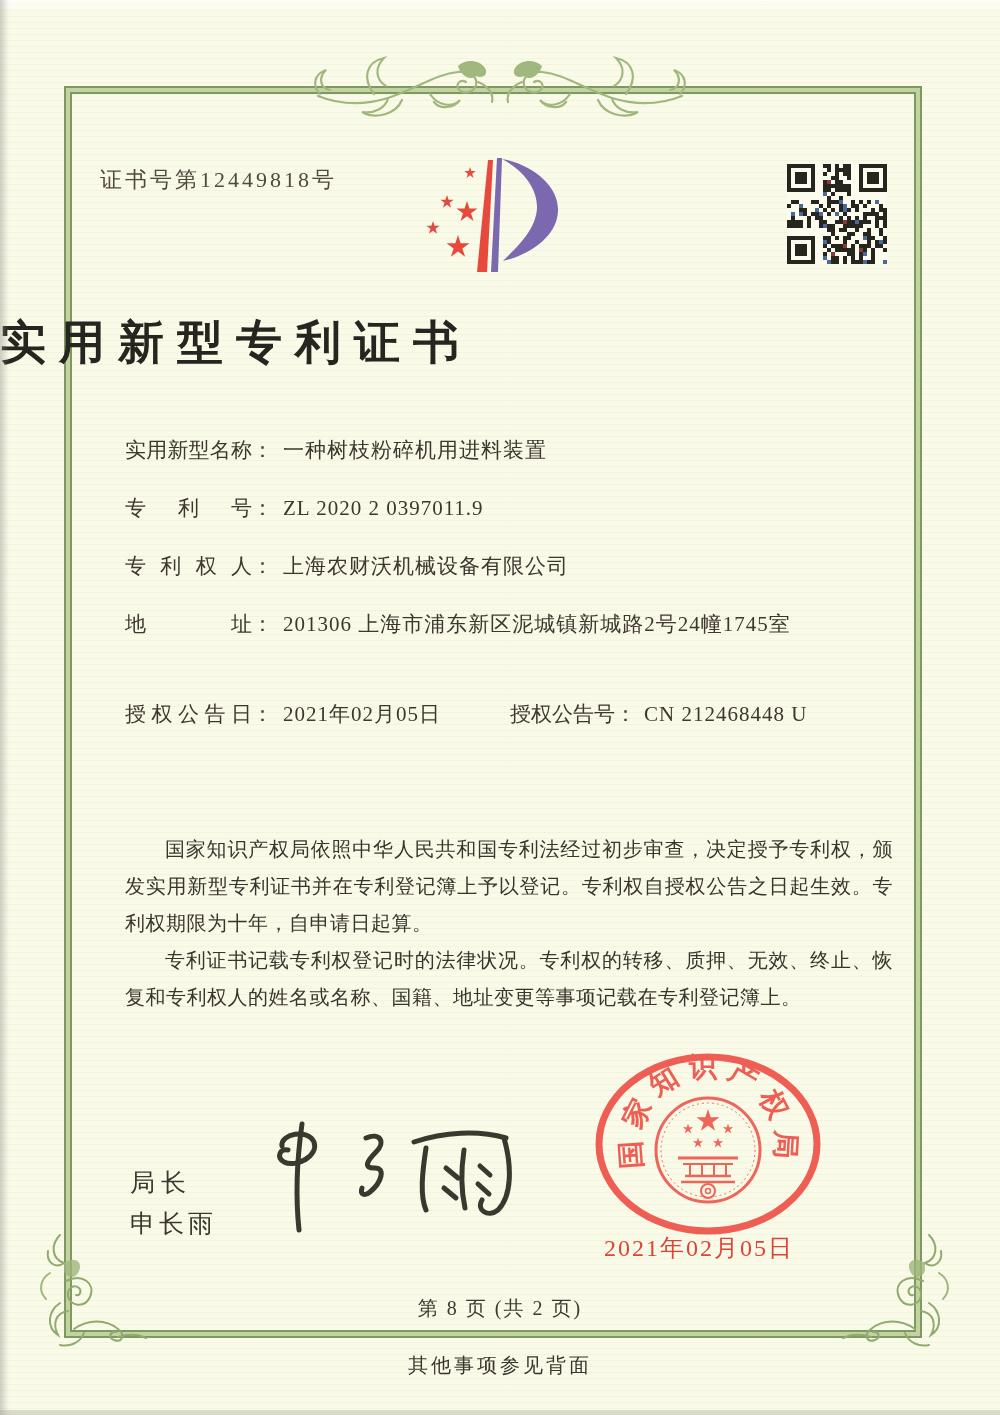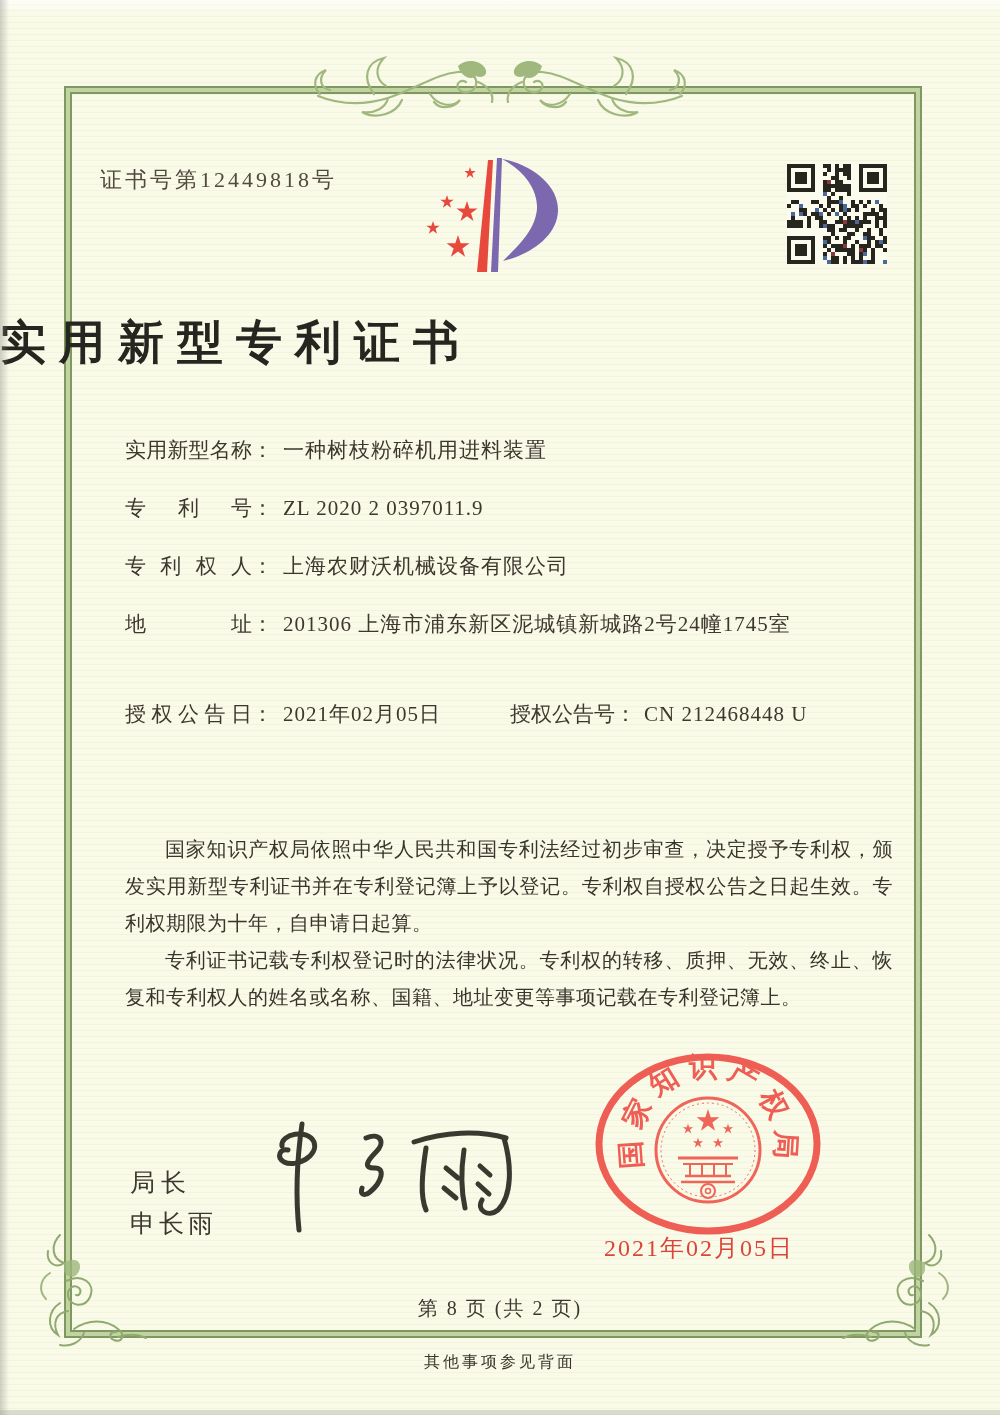--- a/index.html
+++ b/index.html
@@ -43,21 +43,21 @@
 
   .sig-title{position:absolute;left:130px;top:1150px;font-size:25px;letter-spacing:6px;color:#3d382f;margin-top:16px;}
   .sig-name{position:absolute;left:130px;top:1207px;font-size:25px;letter-spacing:4px;color:#3d382f;}
   .signature{position:absolute;left:268px;top:1112px;}
 
   .seal{position:absolute;left:592px;top:1050px;opacity:.93;}
   .seal-text{font-size:28px;font-weight:bold;letter-spacing:9px;fill:#ee5349;}
   .seal-date{position:absolute;left:604px;top:1232px;font-size:24px;letter-spacing:2px;color:#dc4438;}
 
   .page-info{position:absolute;left:0;top:1295px;width:100%;text-align:center;font-size:20px;letter-spacing:2px;color:#3d382f;}
-  .back-note{position:absolute;left:0;top:1352px;width:100%;text-align:center;font-size:16px;letter-spacing:3px;color:#3a352c;}
+  .back-note{position:absolute;left:0;top:1352px;width:100%;text-align:center;font-size:20px;letter-spacing:3px;color:#3a352c;}
 </style>
 </head>
 <body>
 
 <div class="page">
 
   <svg width="0" height="0" style="position:absolute">
     <defs>
       <g id="flourish" stroke="#8fa96f" stroke-width="2" fill="none" stroke-linecap="round">
         <path d="M30,2 C20,12 22,26 34,30 C26,36 16,30 18,18"></path>

